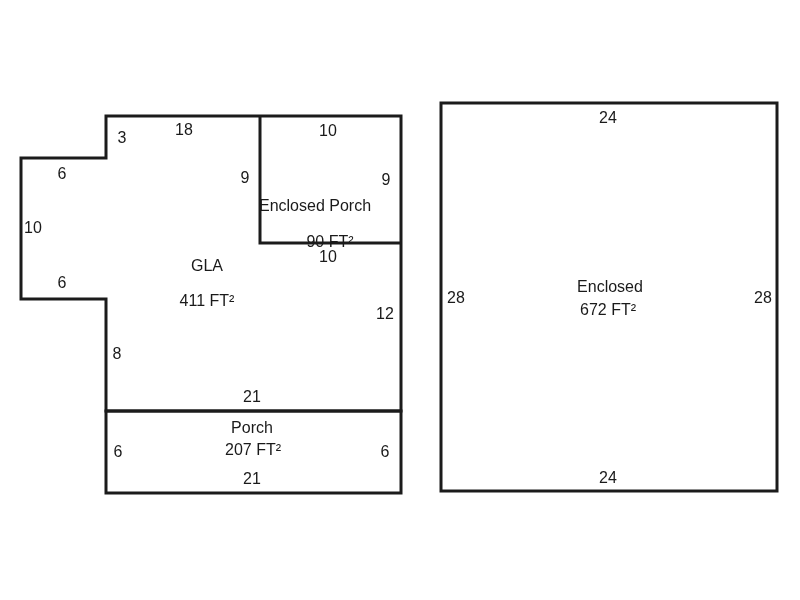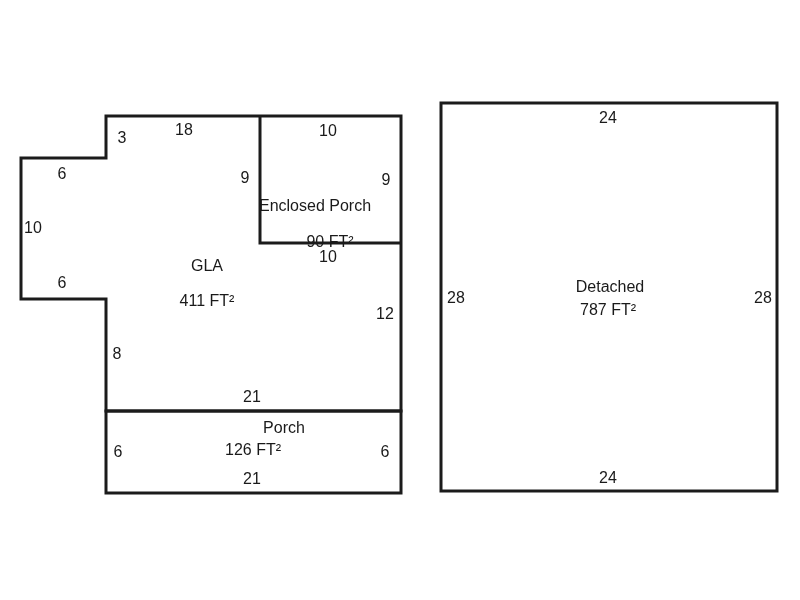--- a/index.html
+++ b/index.html
@@ -59,23 +59,23 @@
   <div class="lbl" style="left:117px; top:354px;">8</div>
   <div class="lbl" style="left:252px; top:397px;">21</div>
   <div class="lbl" style="left:118px; top:452px;">6</div>
   <div class="lbl" style="left:385px; top:452px;">6</div>
   <div class="lbl" style="left:252px; top:479px;">21</div>
 
   <div class="lbl" style="left:207px; top:266px;">GLA</div>
   <div class="lbl" style="left:207px; top:289px;margin-top:12px;">411 FT²</div>
   <div class="lbl" style="left:315px; top:206px;">Enclosed Porch</div>
   <div class="lbl" style="left:330px; top:242px;">90 FT²</div>
-  <div class="lbl" style="left:252px; top:428px;margin-left:32px;">Porch</div>
-  <div class="lbl" style="left:253px; top:450px;">126 FT²</div>
+  <div class="lbl" style="left:252px; top:428px;">Porch</div>
+  <div class="lbl" style="left:253px; top:450px;">207 FT²</div>
 
   <div class="lbl" style="left:608px; top:118px;">24</div>
   <div class="lbl" style="left:456px; top:298px;">28</div>
   <div class="lbl" style="left:763px; top:298px;">28</div>
   <div class="lbl" style="left:608px; top:478px;">24</div>
-  <div class="lbl" style="left:610px; top:287px;">Detached</div>
-  <div class="lbl" style="left:608px; top:310px;">787 FT²</div>
+  <div class="lbl" style="left:610px; top:287px;">Enclosed</div>
+  <div class="lbl" style="left:608px; top:310px;">672 FT²</div>
 
 </div>
 
 </body></html>

